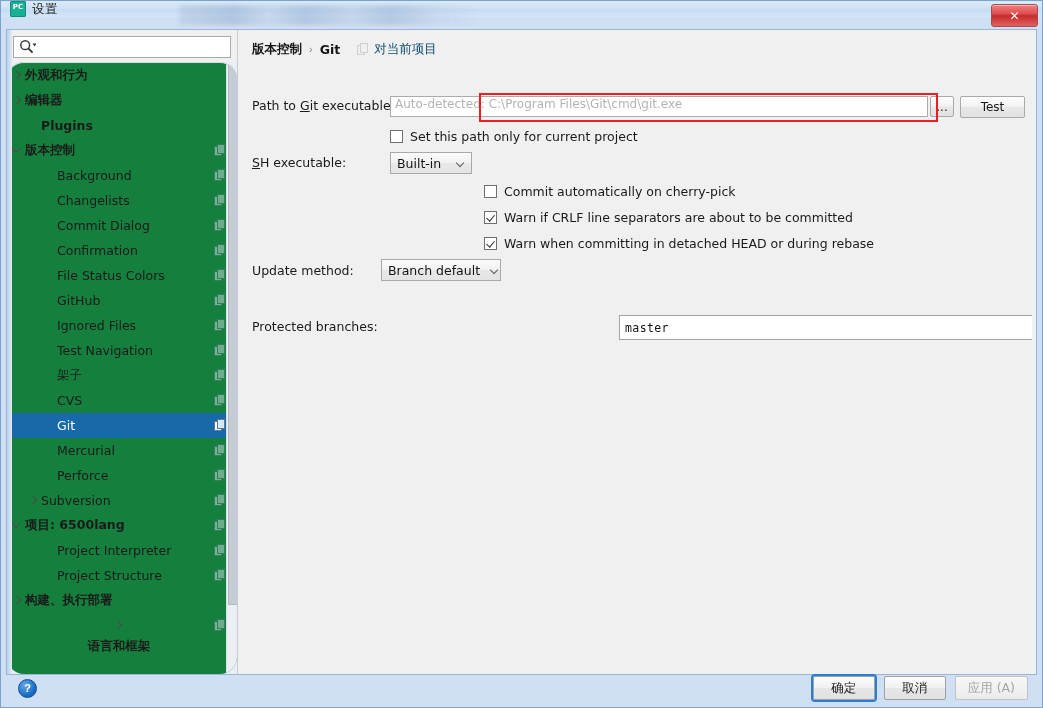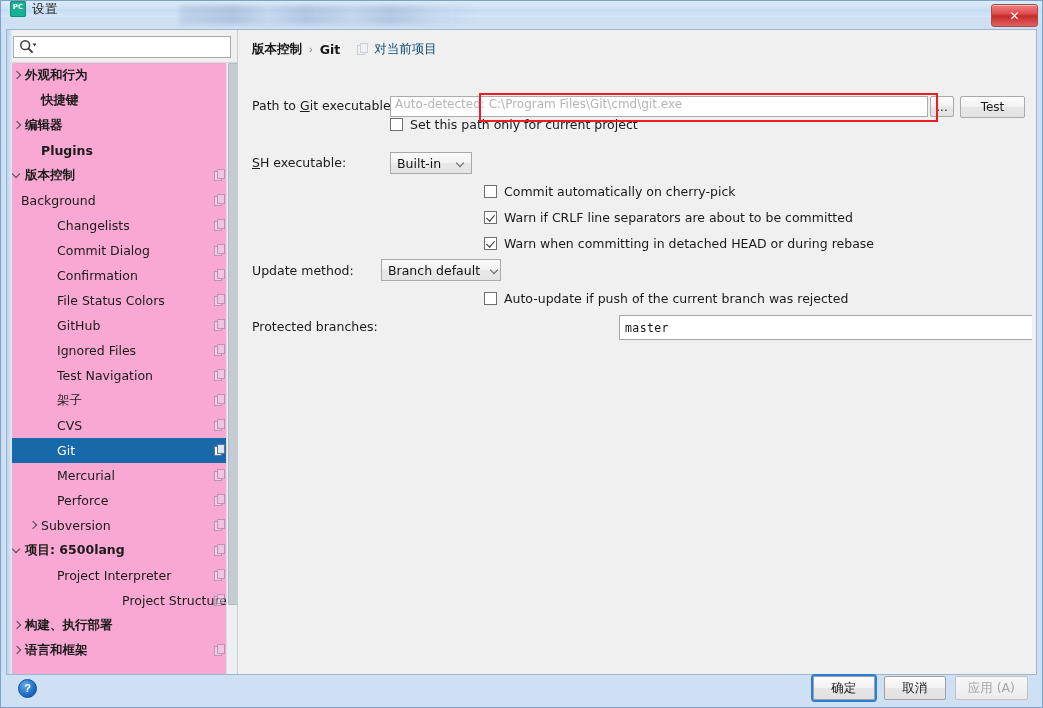--- a/index.html
+++ b/index.html
@@ -85,22 +85,23 @@
     width:18px;height:18px;margin-left:4px;position:relative;flex:none;
   }
   #search-icon svg{display:block;}
   #search-input{
     border:none;outline:none;flex:1;height:18px;font-size:12px;
     background:transparent;padding:0 2px;
     font-family:"Liberation Sans",sans-serif;
   }
   #tree-scroll{
     flex:1;position:relative;overflow:hidden;
-    background:#f9a8d4;
+    background:#15803d;
     border-top:1px solid #d5dce4;
+    border-radius:17px;
   }
   #tree{position:absolute;left:0;top:0;right:0;}
   .node{
     height:25px;display:flex;align-items:center;
     position:relative;cursor:default;
     padding-right:10px;
     box-sizing:border-box;
   }
   .node.sel{background:#1769aa;}
   .node.sel .lbl{color:#fff;}
@@ -289,43 +290,39 @@
           <input id="search-input" type="text" placeholder="" style="">
         </div>
       </div>
 
       <div id="tree-scroll">
         <div id="tree">
             <div class="node" style="padding-left: 4px;">
               <span class="arrow has"></span>
               <span class="lbl bold">外观和行为</span>
             </div>
-            <div class="node" style="padding-left: 20px;">
-              <span class="arrow"></span>
-              <span class="lbl bold">快捷键</span>
-            </div>
             <div class="node" style="padding-left: 4px;">
               <span class="arrow has"></span>
               <span class="lbl bold">编辑器</span>
             </div>
             <div class="node" style="padding-left: 20px;">
               <span class="arrow"></span>
               <span class="lbl bold">Plugins</span>
             </div>
             <div class="node" style="padding-left: 4px;">
               <span class="arrow has open"></span>
               <span class="lbl bold">版本控制</span>
               <span class="copyic">
                 <svg width="12" height="12" viewBox="0 0 12 12">
                   <rect x="0.5" y="2.5" width="7" height="9" fill="#fff" stroke="#5f7a96" stroke-width="1"></rect>
                   <rect x="3.5" y="0.5" width="7" height="9" fill="#e7edf3" stroke="#5f7a96" stroke-width="1"></rect>
                 </svg>
               </span>
             </div>
-            <div class="node" style="">
+            <div class="node" style="padding-left: 36px;">
               <span class="arrow"></span>
               <span class="lbl">Background</span>
               <span class="copyic">
                 <svg width="12" height="12" viewBox="0 0 12 12">
                   <rect x="0.5" y="2.5" width="7" height="9" fill="#fff" stroke="#5f7a96" stroke-width="1"></rect>
                   <rect x="3.5" y="0.5" width="7" height="9" fill="#e7edf3" stroke="#5f7a96" stroke-width="1"></rect>
                 </svg>
               </span>
             </div>
             <div class="node" style="padding-left: 36px;">
@@ -471,35 +468,35 @@
             <div class="node" style="padding-left: 36px;">
               <span class="arrow"></span>
               <span class="lbl">Project Interpreter</span>
               <span class="copyic">
                 <svg width="12" height="12" viewBox="0 0 12 12">
                   <rect x="0.5" y="2.5" width="7" height="9" fill="#fff" stroke="#5f7a96" stroke-width="1"></rect>
                   <rect x="3.5" y="0.5" width="7" height="9" fill="#e7edf3" stroke="#5f7a96" stroke-width="1"></rect>
                 </svg>
               </span>
             </div>
-            <div class="node" style="padding-left: 36px; justify-content: flex-end;">
+            <div class="node" style="padding-left: 36px;">
               <span class="arrow"></span>
               <span class="lbl">Project Structure</span>
               <span class="copyic">
                 <svg width="12" height="12" viewBox="0 0 12 12">
                   <rect x="0.5" y="2.5" width="7" height="9" fill="#fff" stroke="#5f7a96" stroke-width="1"></rect>
                   <rect x="3.5" y="0.5" width="7" height="9" fill="#e7edf3" stroke="#5f7a96" stroke-width="1"></rect>
                 </svg>
               </span>
             </div>
             <div class="node" style="padding-left: 4px;">
               <span class="arrow has"></span>
               <span class="lbl bold">构建、执行部署</span>
             </div>
-            <div class="node" style="padding-left: 4px;">
+            <div class="node" style="padding-left: 4px; flex-direction: column;">
               <span class="arrow has"></span>
               <span class="lbl bold">语言和框架</span>
               <span class="copyic">
                 <svg width="12" height="12" viewBox="0 0 12 12">
                   <rect x="0.5" y="2.5" width="7" height="9" fill="#fff" stroke="#5f7a96" stroke-width="1"></rect>
                   <rect x="3.5" y="0.5" width="7" height="9" fill="#e7edf3" stroke="#5f7a96" stroke-width="1"></rect>
                 </svg>
               </span>
             </div>
           </div>
@@ -527,21 +524,21 @@
       <div class="row" style="left:14px;top:68px;">
         <span class="flabel"><span>Path to </span><u>G</u><span>it executable:</span></span>
       </div>
       <div class="txtfield" style="position:absolute;left:152px;top:66px;width:538px;">
         <span class="ph">Auto-detected: C:\Program Files\Git\cmd\git.exe</span>
       </div>
       <div class="btn" style="position:absolute;left:692px;top:66px;width:24px;height:21px;">...</div>
       <div class="btn" style="position:absolute;left:722px;top:66px;width:65px;height:22px;">Test</div>
       <div id="redbox"></div>
 
-      <div class="cbrow" style="position:absolute;left:152px;top:87px;">
+      <div class="cbrow" style="position:absolute;left:152px;top:99px;">
         <span class="cb"></span>
         <span class="flabel">Set this path only for current project</span>
       </div>
 
       <div class="row" style="left:14px;top:125px;">
         <span class="flabel"><u>S</u><span>H executable:</span></span>
       </div>
       <div class="combo" style="position:absolute;left:152px;top:122px;width:82px;">
         <span class="cv">Built-in</span>
         <span class="cdn"></span>
@@ -561,24 +558,20 @@
       </div>
 
       <div class="row" style="left:14px;top:233px;">
         <span class="flabel">Update method:</span>
       </div>
       <div class="combo" style="position:absolute;left:143px;top:229px;width:120px;">
         <span class="cv">Branch default</span>
         <span class="cdn"></span>
       </div>
 
-      <div class="cbrow" style="position:absolute;left:246px;top:261px;">
-        <span class="cb"></span>
-        <span class="flabel">Auto-update if push of the current branch was rejected</span>
-      </div>
 
       <div class="row" style="left:14px;top:289px;">
         <span class="flabel">Protected branches:</span>
       </div>
       <div id="pb-field">
         <span id="pb-val">master</span>
 
       </div>
 
       <div id="right-sb"></div>

